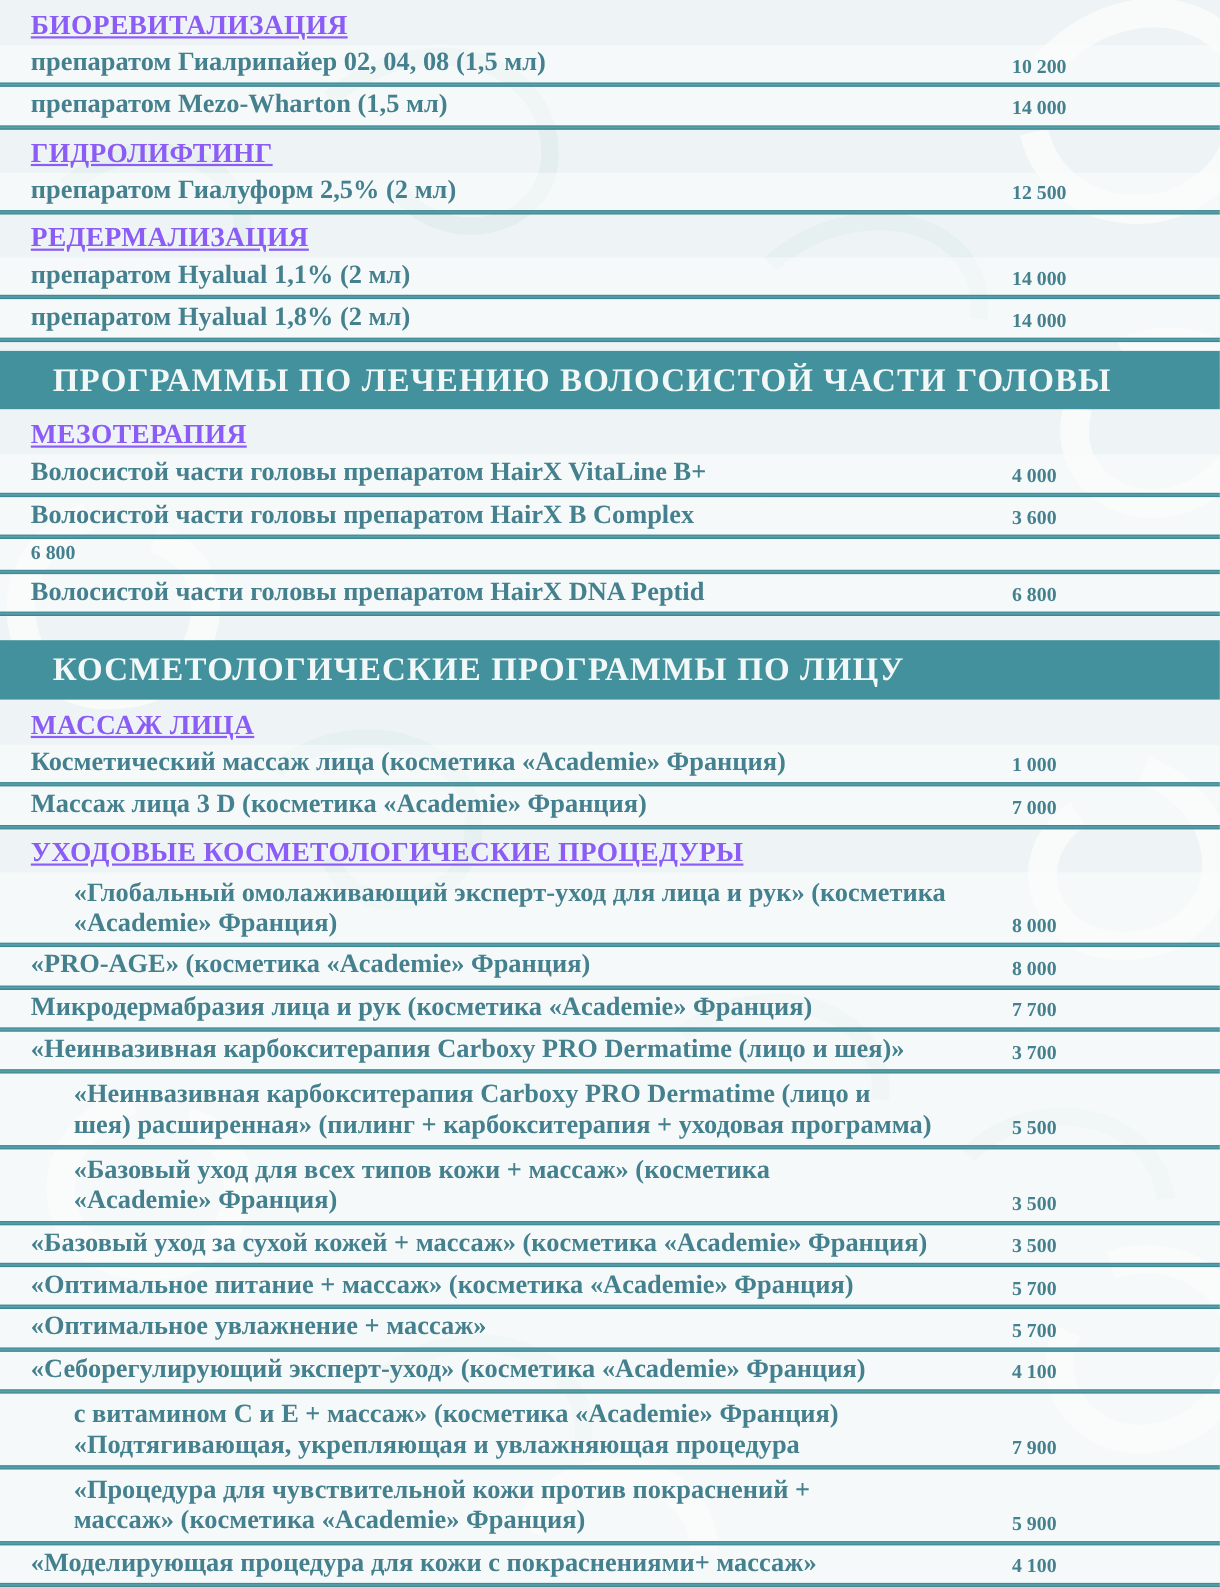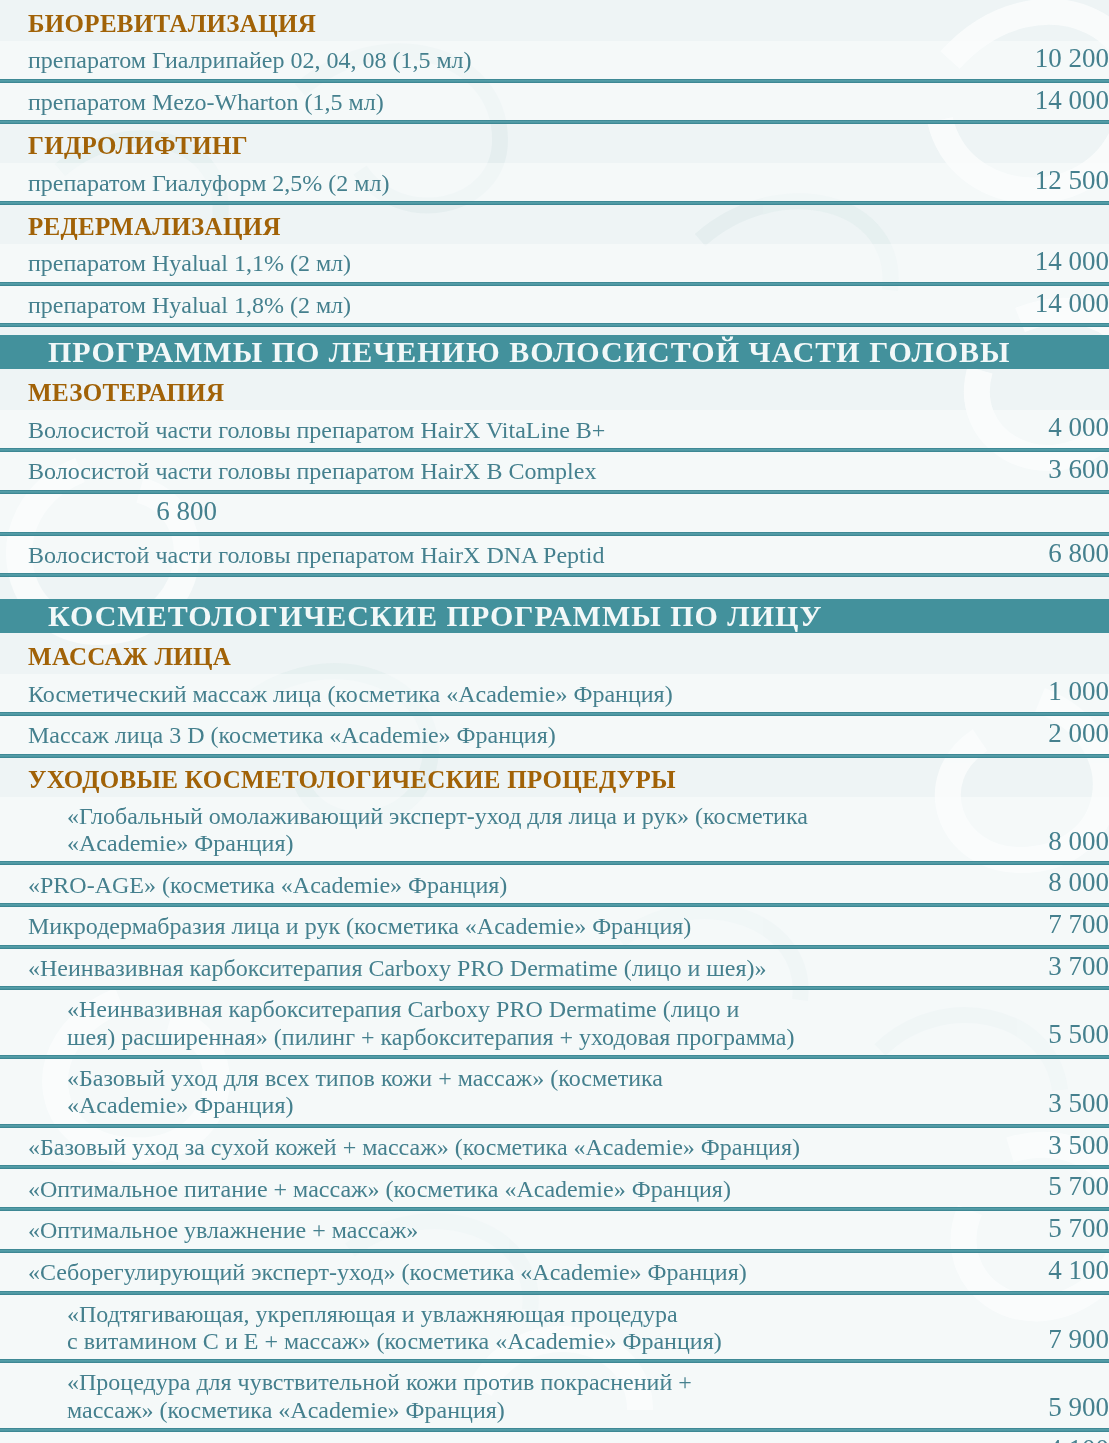--- a/index.html
+++ b/index.html
@@ -14,40 +14,41 @@
   .bg-pattern {
     position:absolute; inset:0; z-index:0; pointer-events:none;
   }
   .page {
     position:relative; z-index:1;
     width:100%; height:100%;
     display:flex; flex-direction:column;
     padding-top:2px;
   }
   .category {
-    font-size:25px; font-weight:bold; color:#a16207;
+    font-size:25px; font-weight:bold; color:#8b5cf6;
     letter-spacing:.3px;
     padding:8px 20px 3px 28px;
+    text-decoration:underline;
   }
   .service {
     position:relative;
     display:flex; align-items:flex-end;
     padding:3px 0 4px 28px;
     background:rgba(252,254,254,.5);
-    font-weight:normal; color:#45808e;
+    font-weight:bold; color:#45808e;
     margin-bottom:4px; 
   }
   .service::after {
     content:""; position:absolute; left:0; right:0; bottom:-4px; height:4px;
     background:linear-gradient(180deg,#35808d,#5aa3ad 45%,#35808d);
   }
   .service .name { flex:1 1 auto; font-size:24px; line-height:1.14; padding-right:10px; }
   .service .price {
-    flex:0 0 189px; font-size:27px; line-height:1.1;
-    text-align:right; padding-bottom:1px;
+    flex:0 0 189px; font-size:18px; line-height:1.1;
+    text-align:left; padding-bottom:1px;
   }
   .service.two .name { padding-top:3px;margin-left:39px; }
   .banner {
     background:#43919c;
     color:#f2f8f8;
     font-size:30px; font-weight:bold; letter-spacing:1px;
     padding:0 32px 0 48px;
     height:55px;
     display:flex; align-items:center;
     margin:8px 0 2px 0;
@@ -138,21 +139,21 @@
 
   <div class="category">МАССАЖ  ЛИЦА</div>
 
   <div class="service">
     <div class="name">Косметический массаж лица (косметика «Academie» Франция)</div>
     <div class="price">1 000</div>
   </div>
 
   <div class="service">
     <div class="name">Массаж лица 3 D (косметика «Academie» Франция)</div>
-    <div class="price">2 000</div>
+    <div class="price">7 000</div>
   </div>
 
   <div class="category">УХОДОВЫЕ КОСМЕТОЛОГИЧЕСКИЕ ПРОЦЕДУРЫ</div>
 
 
   <div class="service two">
     <div class="name">
       <div>«Глобальный омолаживающий эксперт-уход для лица и рук» (косметика</div>
       <div>«Academie» Франция)</div>
     </div>
@@ -205,22 +206,22 @@
     <div class="price">5 700</div>
   </div>
 
   <div class="service">
     <div class="name">«Себорегулирующий эксперт-уход» (косметика «Academie» Франция)</div>
     <div class="price">4 100</div>
   </div>
 
   <div class="service two">
     <div class="name">
+      <div>с витамином С и Е + массаж» (косметика «Academie» Франция)</div>
       <div>«Подтягивающая, укрепляющая и увлажняющая процедура</div>
-      <div>с витамином С и Е + массаж» (косметика «Academie» Франция)</div>
     </div>
     <div class="price">7 900</div>
   </div>
 
   <div class="service two">
     <div class="name">
       <div>«Процедура для чувствительной кожи против покраснений +</div>
       <div>массаж» (косметика «Academie» Франция)</div>
     </div>
     <div class="price">5 900</div>

